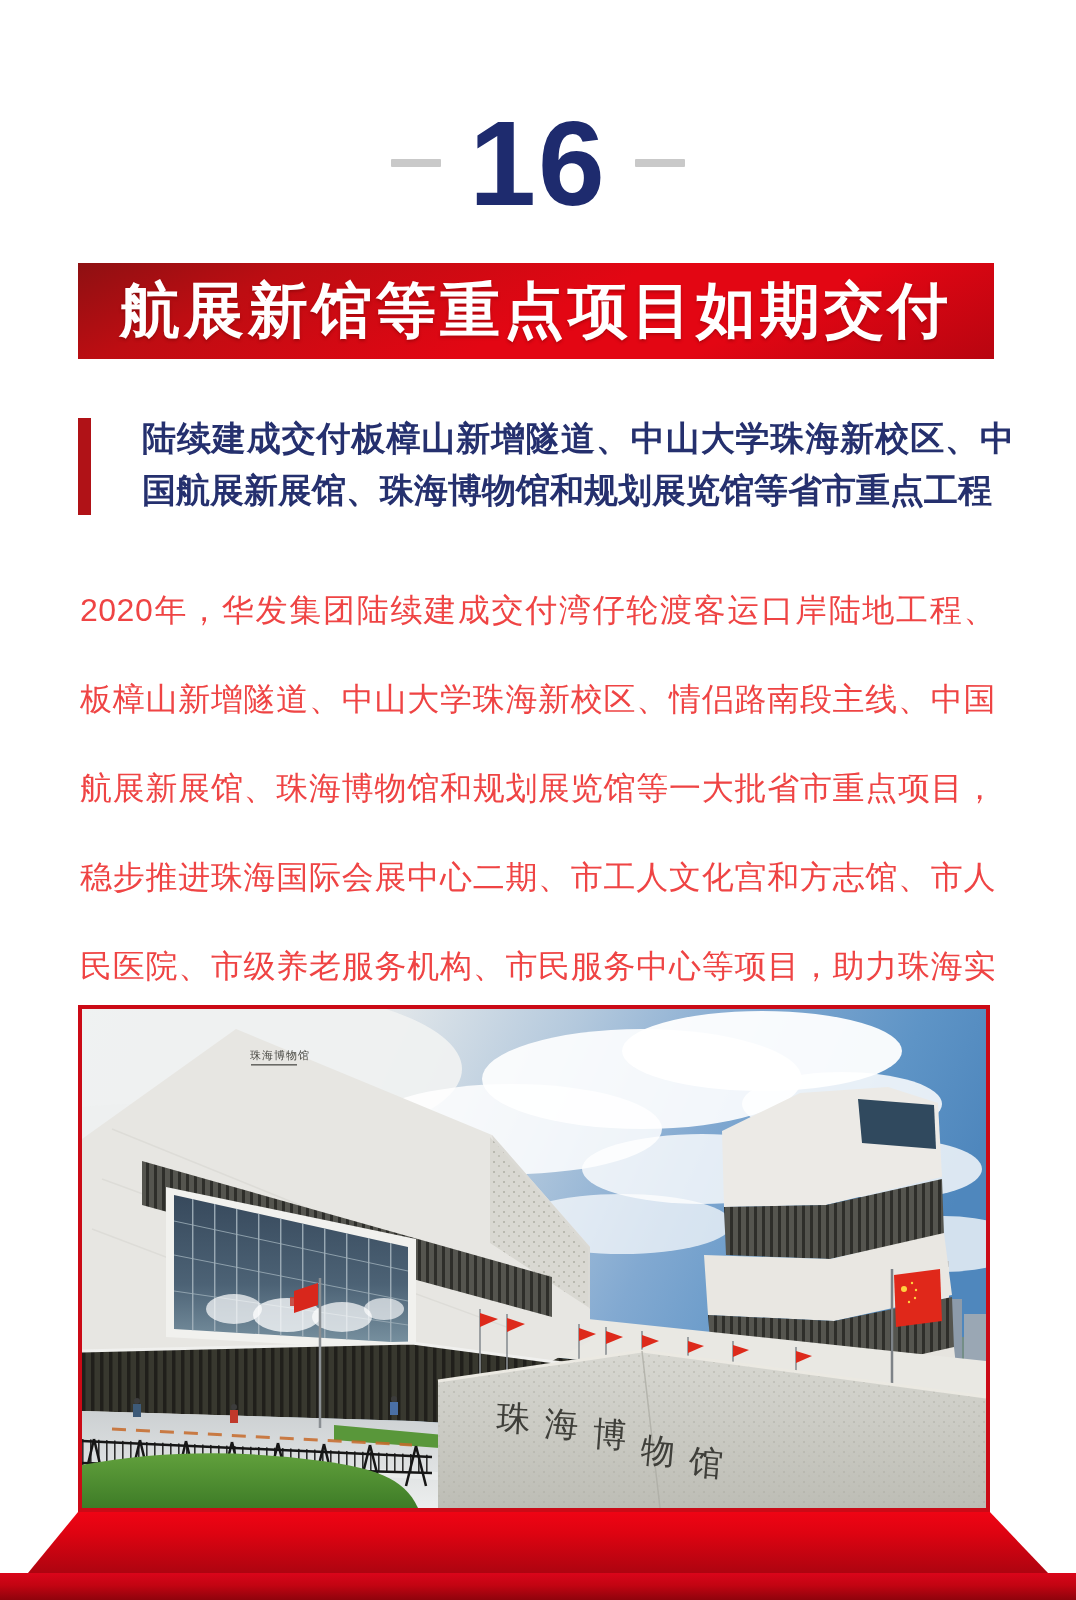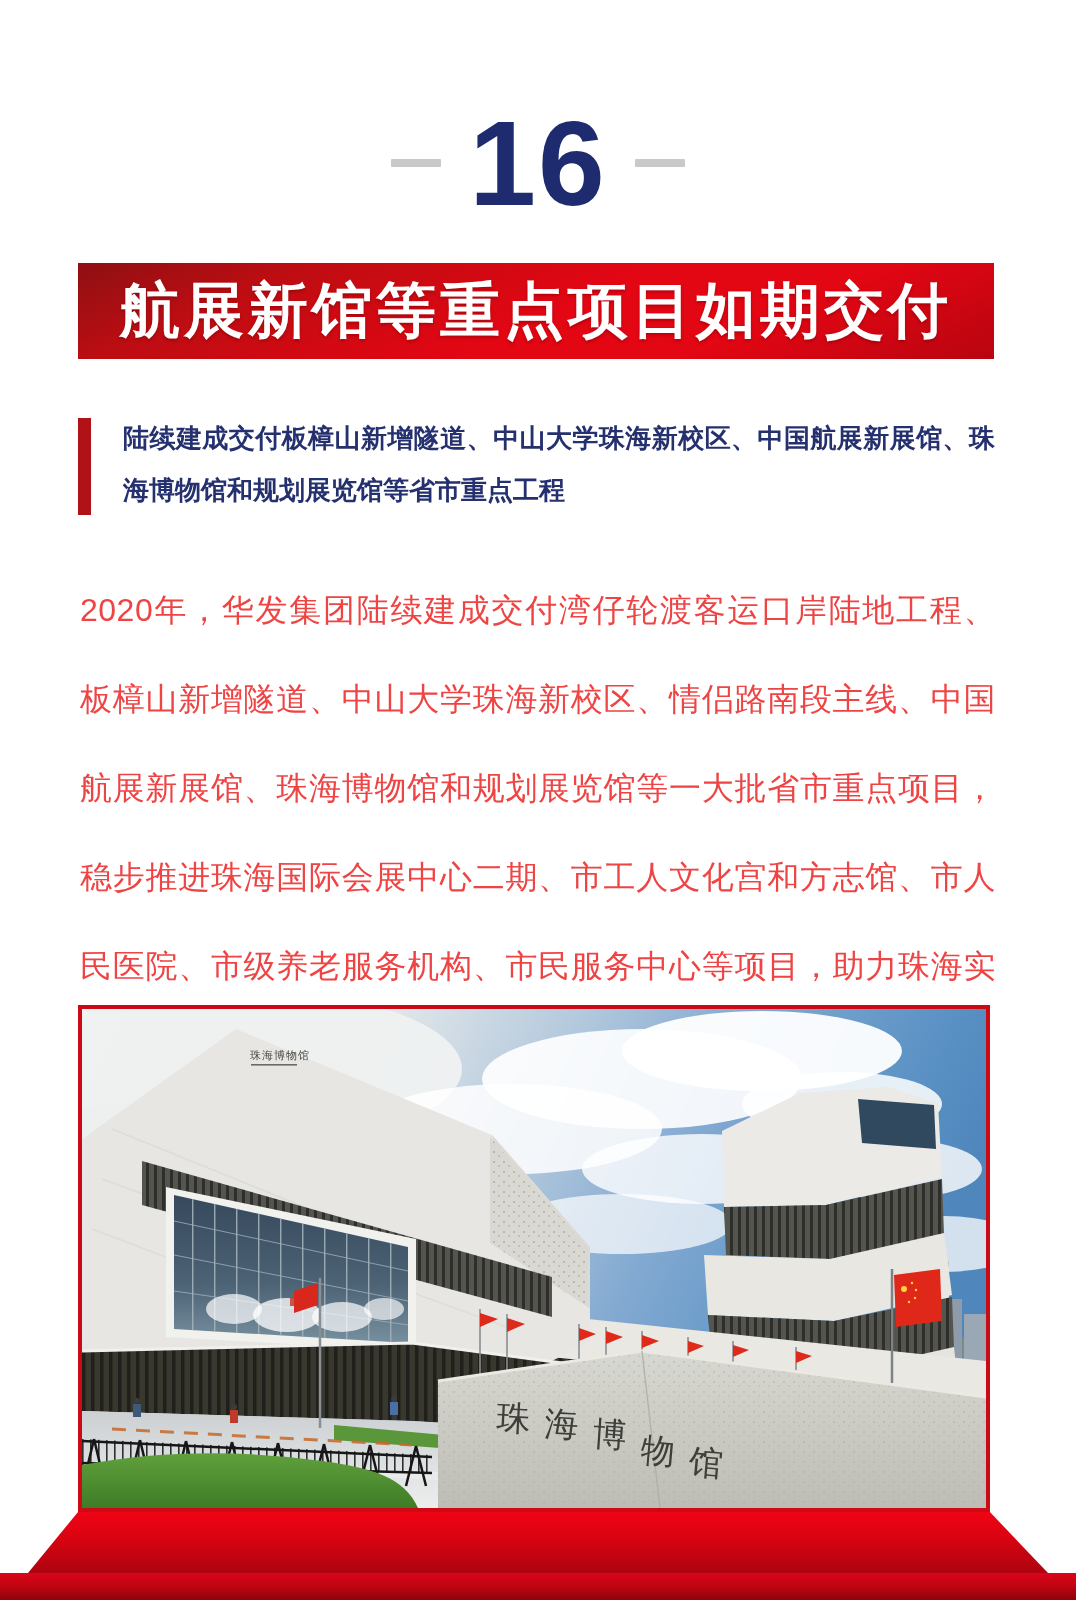--- a/index.html
+++ b/index.html
@@ -15,21 +15,21 @@
   .pagenum{font-size:120px;font-weight:bold;color:#1e2b6e;letter-spacing:2px;line-height:150px;}
   
   .banner{position:absolute;left:78px;top:263px;width:916px;height:96px;
     background:linear-gradient(155deg,#8e1012 0%,#bd0d12 20%,#e30613 52%,#e30613 72%,#b80510 100%);
     display:flex;align-items:center;justify-content:center;}
   .banner-text{color:#ffffff;font-size:60px;font-weight:bold;letter-spacing:4px;
     text-shadow:0 2px 3px rgba(90,0,0,.35);white-space:nowrap;}
   
   .subtitle-wrap{position:absolute;left:78px;top:412px;width:918px;}
   .subtitle-bar{position:absolute;left:0;top:6px;width:13px;height:97px;background:#b01217;}
-  .subtitle-text{margin-left:45px;width:872px;font-size:26px;font-weight:bold;
+  .subtitle-text{margin-left:64px;width:872px;font-size:34px;font-weight:bold;
     color:#25306e;line-height:52px;text-align:justify;}
   
   .body-text{position:absolute;left:80px;top:566px;width:916px;
     font-size:32px;color:#ef4444;line-height:89px;text-align:justify;letter-spacing:.5px;}
   
   .photo-frame{position:absolute;left:78px;top:1005px;width:912px;height:507px;
     border:4px solid #cb0a16;box-sizing:border-box;background:#ec4899;}
   .photo-frame svg{display:block;}
   
   .ped-top{position:absolute;left:0;top:1512px;width:1076px;height:61px;

